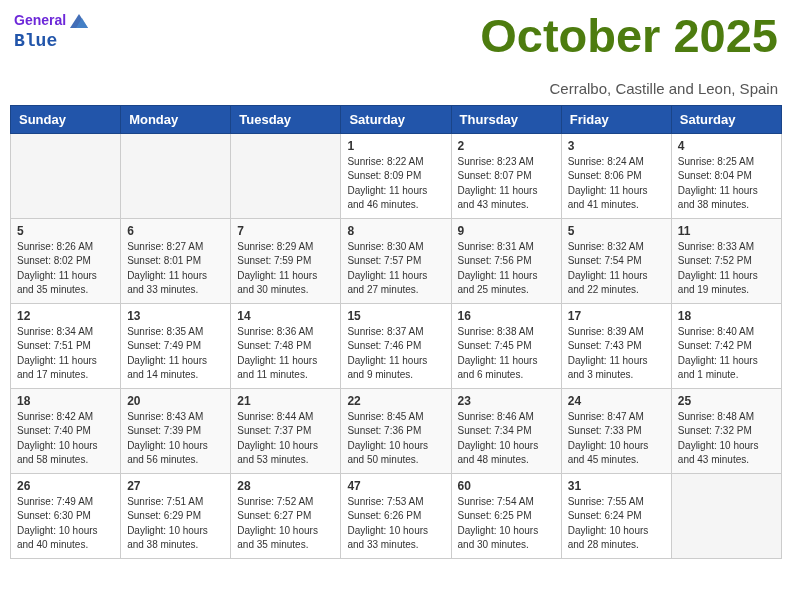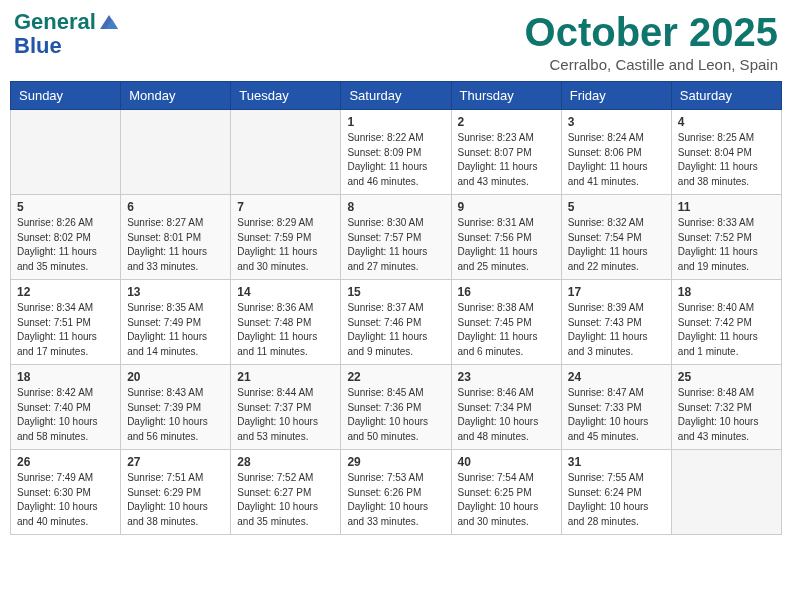--- a/index.html
+++ b/index.html
@@ -16,62 +16,63 @@
       justify-content: space-between;
       margin-bottom: 8px;
       padding: 0 4px;
     }
     .logo {
       display: flex;
       align-items: center;
       gap: 4px;
     }
     .logo-text-general {
-      font-size: 22px;
-      font-weight: bold;
-      color: #0f766e;
+      font-size: 14px;
+      font-weight: bold;
+      color: #6d28d9;
       line-height: 1.1;
     }
     .logo-text-blue {
-      font-size: 22px;
+      font-size: 18px;
       font-weight: bold;
       color: #2255aa;
       line-height: 1.1;
+      font-family: Liberation Mono, monospace;
     }
     .logo-icon {
       width: 22px;
       height: 22px;
       margin-left: 2px;
     }
     .title-area {
       text-align: right;
     }
     .month-title {
-      font-size: 40px;
-      font-weight: bold;
-      color: #0f766e;
+      font-size: 47px;
+      font-weight: bold;
+      color: #4d7c0f;
       line-height: 1.1;
     }
     .location-title {
       font-size: 15px;
       color: #555;
-      margin-top: 2px;
+      margin-top: 18px;
     }
     .calendar {
       width: 100%;
       border-collapse: collapse;
       border: 1px solid #ccc;
     }
     .calendar th {
       background-color: #2255aa;
       color: #fff;
       text-align: left;
       padding: 6px 8px;
       font-size: 13px;
-      font-weight: normal;
+      font-weight: bold;
       border: 1px solid #1a4488;
     }
     .calendar td {
       vertical-align: top;
       padding: 5px 6px;
       font-size: 10.5px;
       color: #333;
       border: 1px solid #ccc;
       width: calc(100% / 7);
       min-height: 80px;
@@ -250,25 +251,25 @@
         </td>
         <td>
           <span class="day-number">27</span>
           <div class="cell-content">Sunrise: 7:51 AM<br>Sunset: 6:29 PM<br>Daylight: 10 hours and 38 minutes.</div>
         </td>
         <td>
           <span class="day-number">28</span>
           <div class="cell-content">Sunrise: 7:52 AM<br>Sunset: 6:27 PM<br>Daylight: 10 hours and 35 minutes.</div>
         </td>
         <td>
-          <span class="day-number">29</span>
+          <span class="day-number">47</span>
           <div class="cell-content">Sunrise: 7:53 AM<br>Sunset: 6:26 PM<br>Daylight: 10 hours and 33 minutes.</div>
         </td>
         <td>
-          <span class="day-number">40</span>
+          <span class="day-number">60</span>
           <div class="cell-content">Sunrise: 7:54 AM<br>Sunset: 6:25 PM<br>Daylight: 10 hours and 30 minutes.</div>
         </td>
         <td>
           <span class="day-number">31</span>
           <div class="cell-content">Sunrise: 7:55 AM<br>Sunset: 6:24 PM<br>Daylight: 10 hours and 28 minutes.</div>
         </td>
         <td class="empty-cell"></td>
       </tr>
     </tbody>
 </table>

